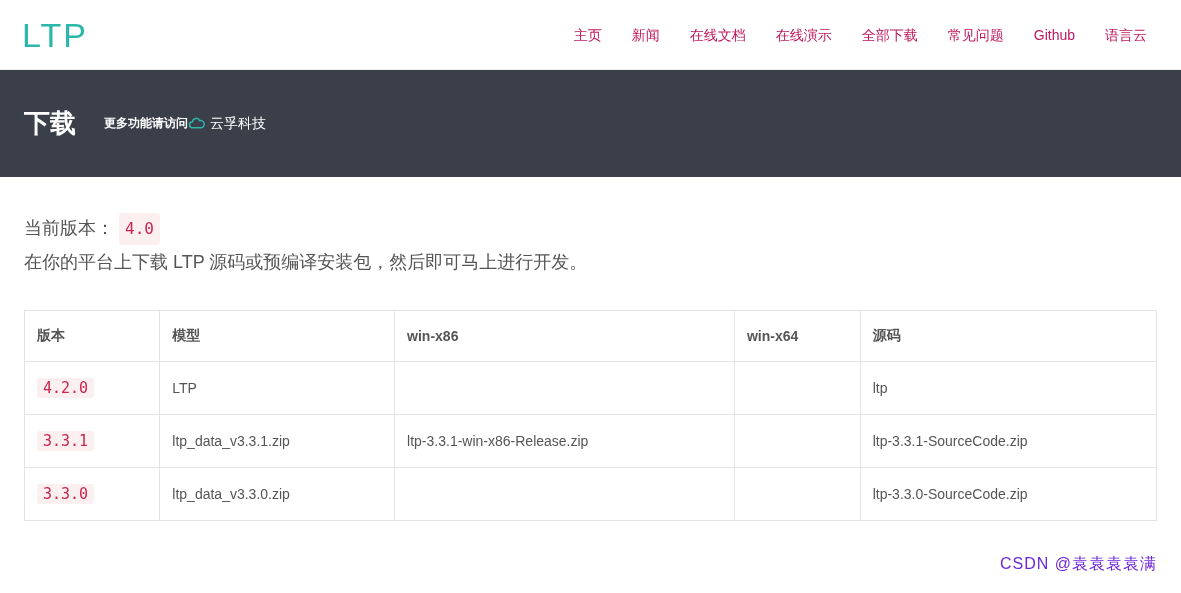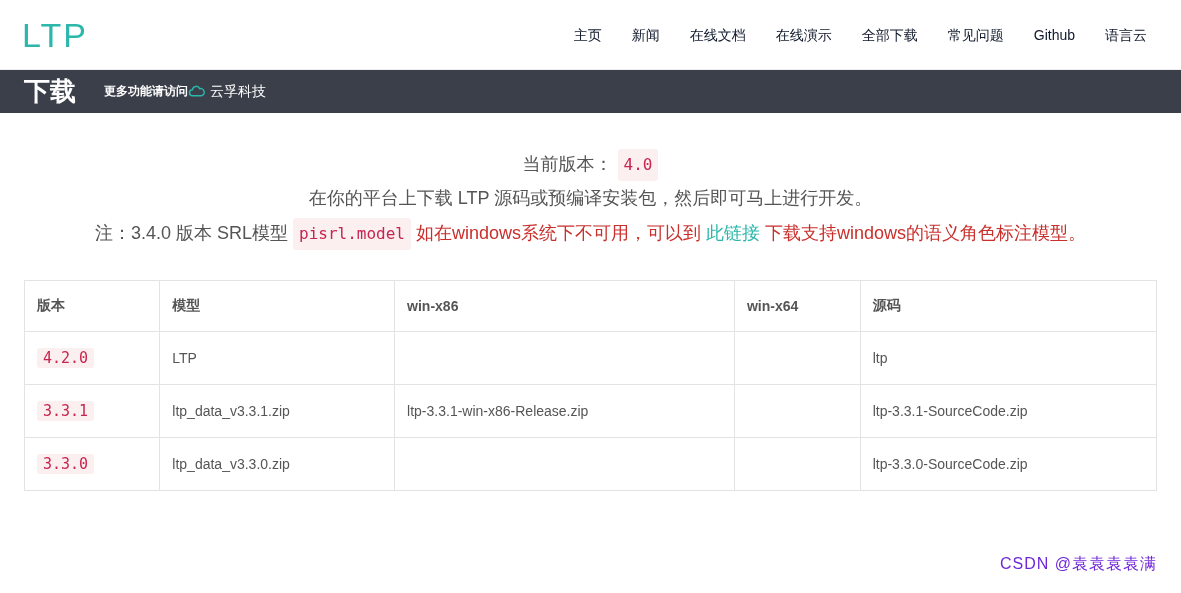--- a/index.html
+++ b/index.html
@@ -24,29 +24,29 @@
     font-weight:300;
     color:#2bb7aa;
     letter-spacing:2px;
   }
   .nav {
     display:flex;
     gap:30px;
     font-size:14px;
   }
   .nav a {
-    color:#0f172a;
+    color:#be185d;
     text-decoration:none;
     cursor:pointer;
   }
   
   .titlebar {
     background:#3a3f49;
     color:#fff;
-    padding:4px 24px;
+    padding:36px 24px;
     display:flex;
     gap:28px;
   }
   .titlebar .title {
     font-size:26px;
     font-weight:bold;
   }
   .titlebar .sub {
     font-size:12px;
     font-weight:bold;
@@ -57,21 +57,20 @@
     color:#fff;
     font-size:14px;
     font-weight:normal;
     display:flex;
     align-items:center;
     gap:4px;
   }
   
   .content {
     padding:34px 24px 30px 24px;
-    text-align:center;
   }
   .desc {
     font-size:18px;
     color:#555;
     line-height:1.9;
   }
   .code-chip {
     display:inline-block;
     background:#fbeff0;
     color:#c7254e;
@@ -142,27 +141,20 @@
     </span>
   </div>
 </div>
 
 <div class="content">
   <p class="desc">
     <span>当前版本：</span>
     <span class="code-chip">4.0</span>
   </p>
   <p class="desc">在你的平台上下载 LTP 源码或预编译安装包，然后即可马上进行开发。</p>
-  <p class="desc">
-    <span>注：3.4.0 版本 SRL模型 </span>
-    <span class="code-chip">pisrl.model</span>
-    <span class="red-txt"> 如在windows系统下不可用，可以到 </span>
-    <a class="linklike red-txt">此链接</a>
-    <span class="red-txt"> 下载支持windows的语义角色标注模型。</span>
-  </p>
 </div>
 
 <div class="table-wrap">
   <table>
     <thead>
       <tr>
         <th>版本</th>
         <th>模型</th>
         <th>win-x86</th>
         <th>win-x64</th>

